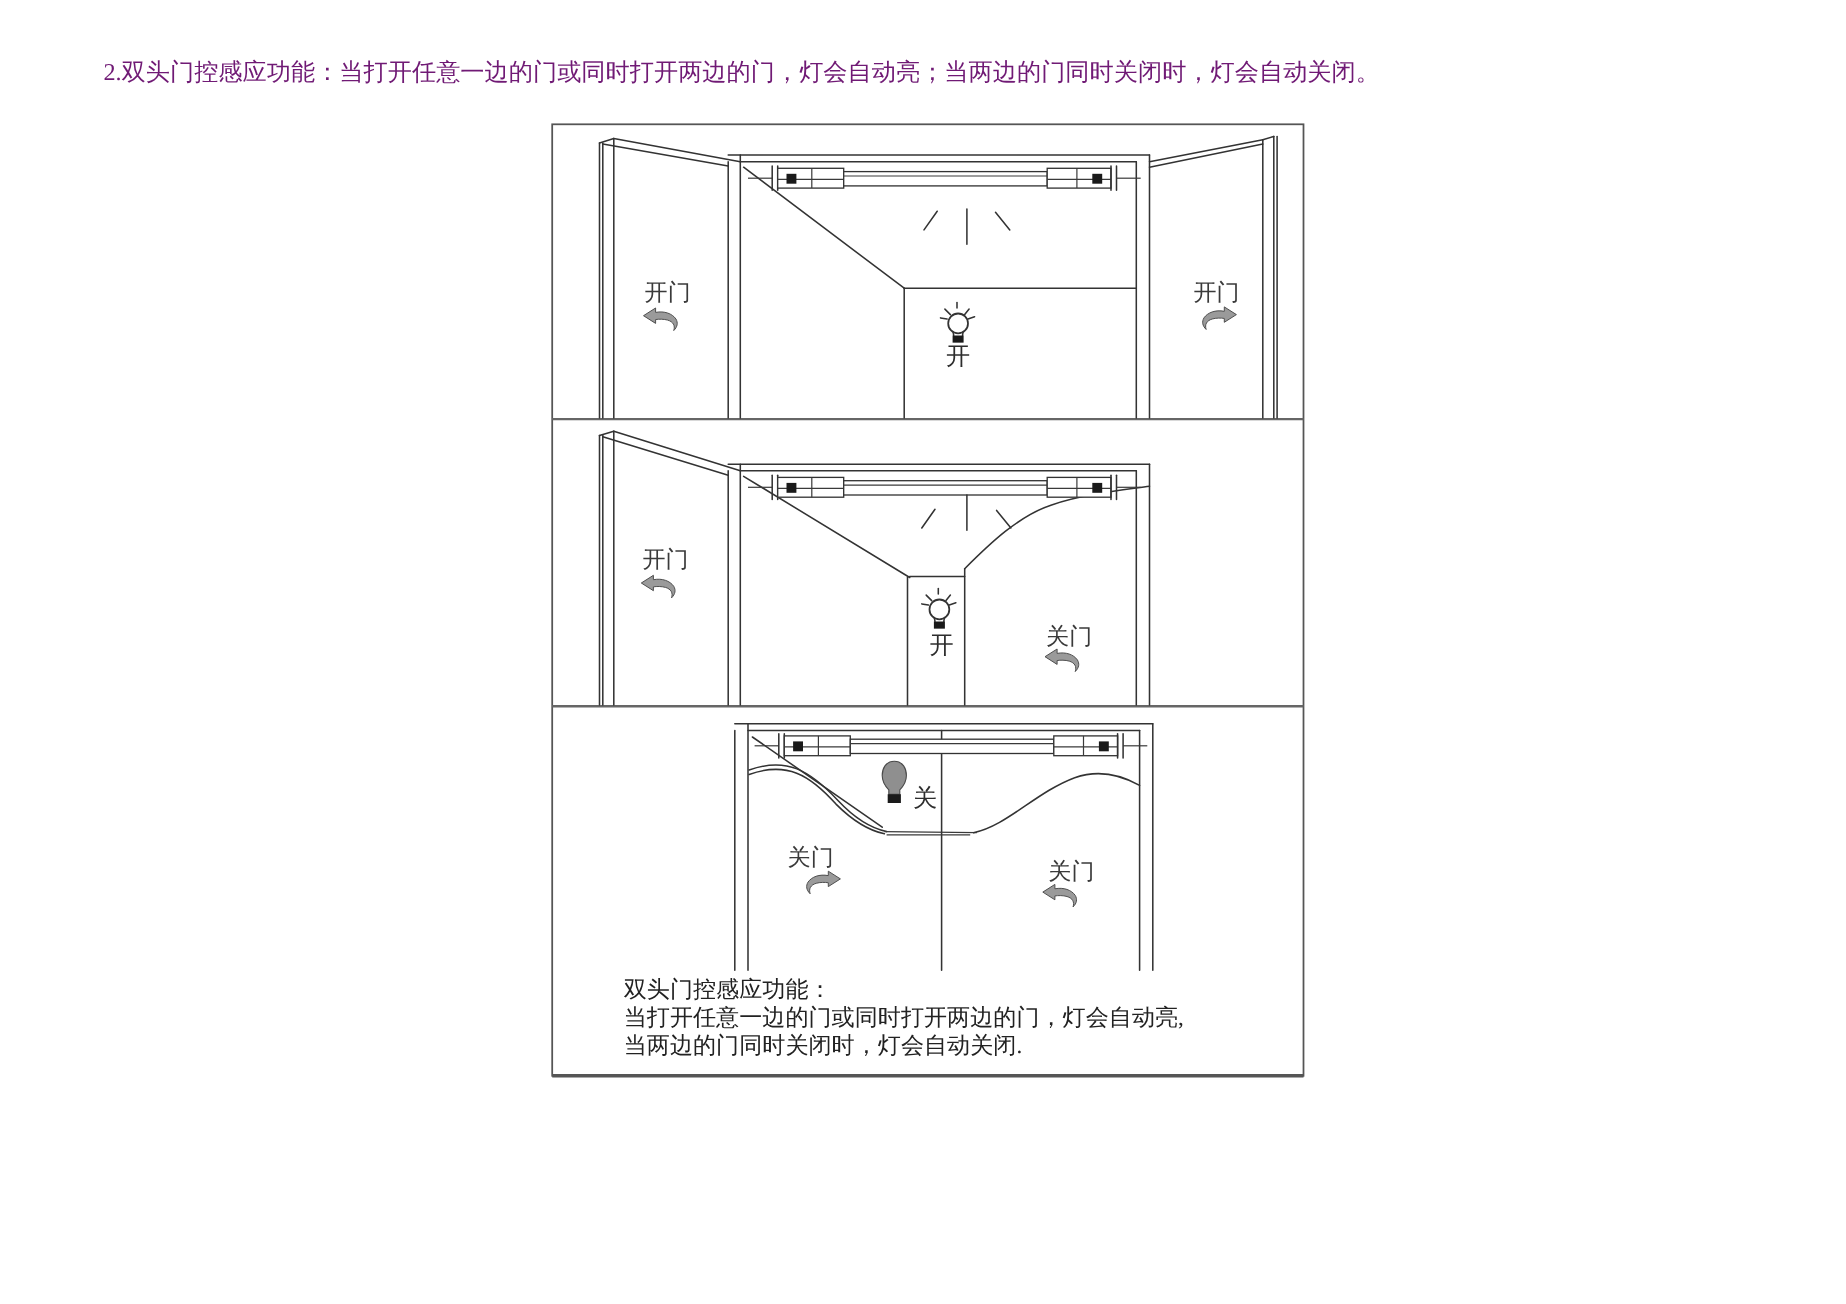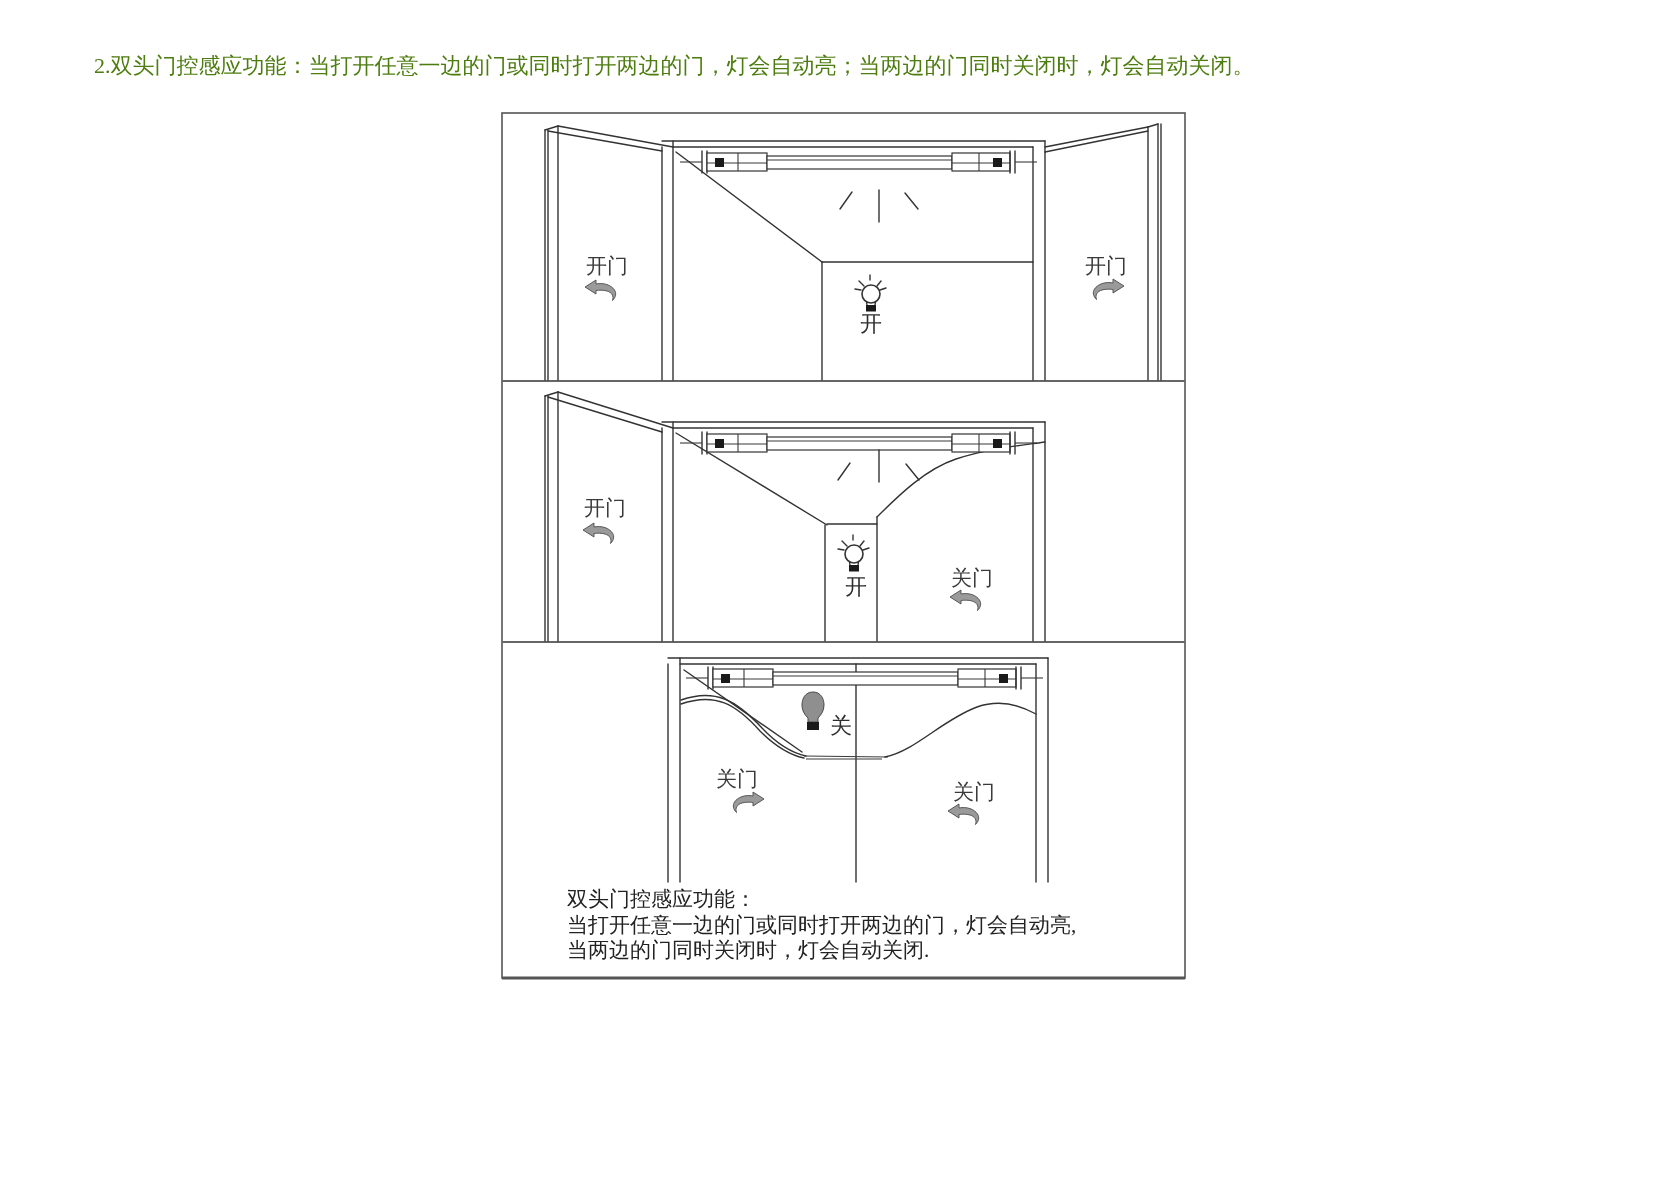--- a/index.html
+++ b/index.html
@@ -2,21 +2,21 @@
 <html><head>
 <meta charset="utf-8">
 <style>
   html,body{margin:0;padding:0;background:#ffffff;}
   .canvas{
     position:relative;width:1678px;height:1185px;background:#ffffff;overflow:hidden;
     font-family:"Liberation Serif","DejaVu Serif",serif;
   }
   .heading{
     position:absolute;left:94px;top:51px;width:1400px;
-    font-size:22px;color:#4d7c0f;white-space:nowrap;
+    font-size:22px;color:#701a75;white-space:nowrap;
   }
   svg.diagram{position:absolute;left:0;top:0;}
   svg .ln{stroke:#333;stroke-width:1.4;fill:none;stroke-linecap:round;}
   svg .thin{stroke:#3a3a3a;stroke-width:1.1;fill:none;}
   svg .frame{stroke:#555;stroke-width:1.6;fill:none;}
   svg .divider{stroke:#666;stroke-width:2.2;}
   svg .bottomline{stroke:#555;stroke-width:3.2;}
   svg text{fill:#3a3a3a;font-family:"Liberation Serif","DejaVu Serif",serif;}
   svg .lbl{font-size:21px;text-anchor:middle;}
   svg .state{font-size:22px;text-anchor:middle;fill:#2d2d2d;}

